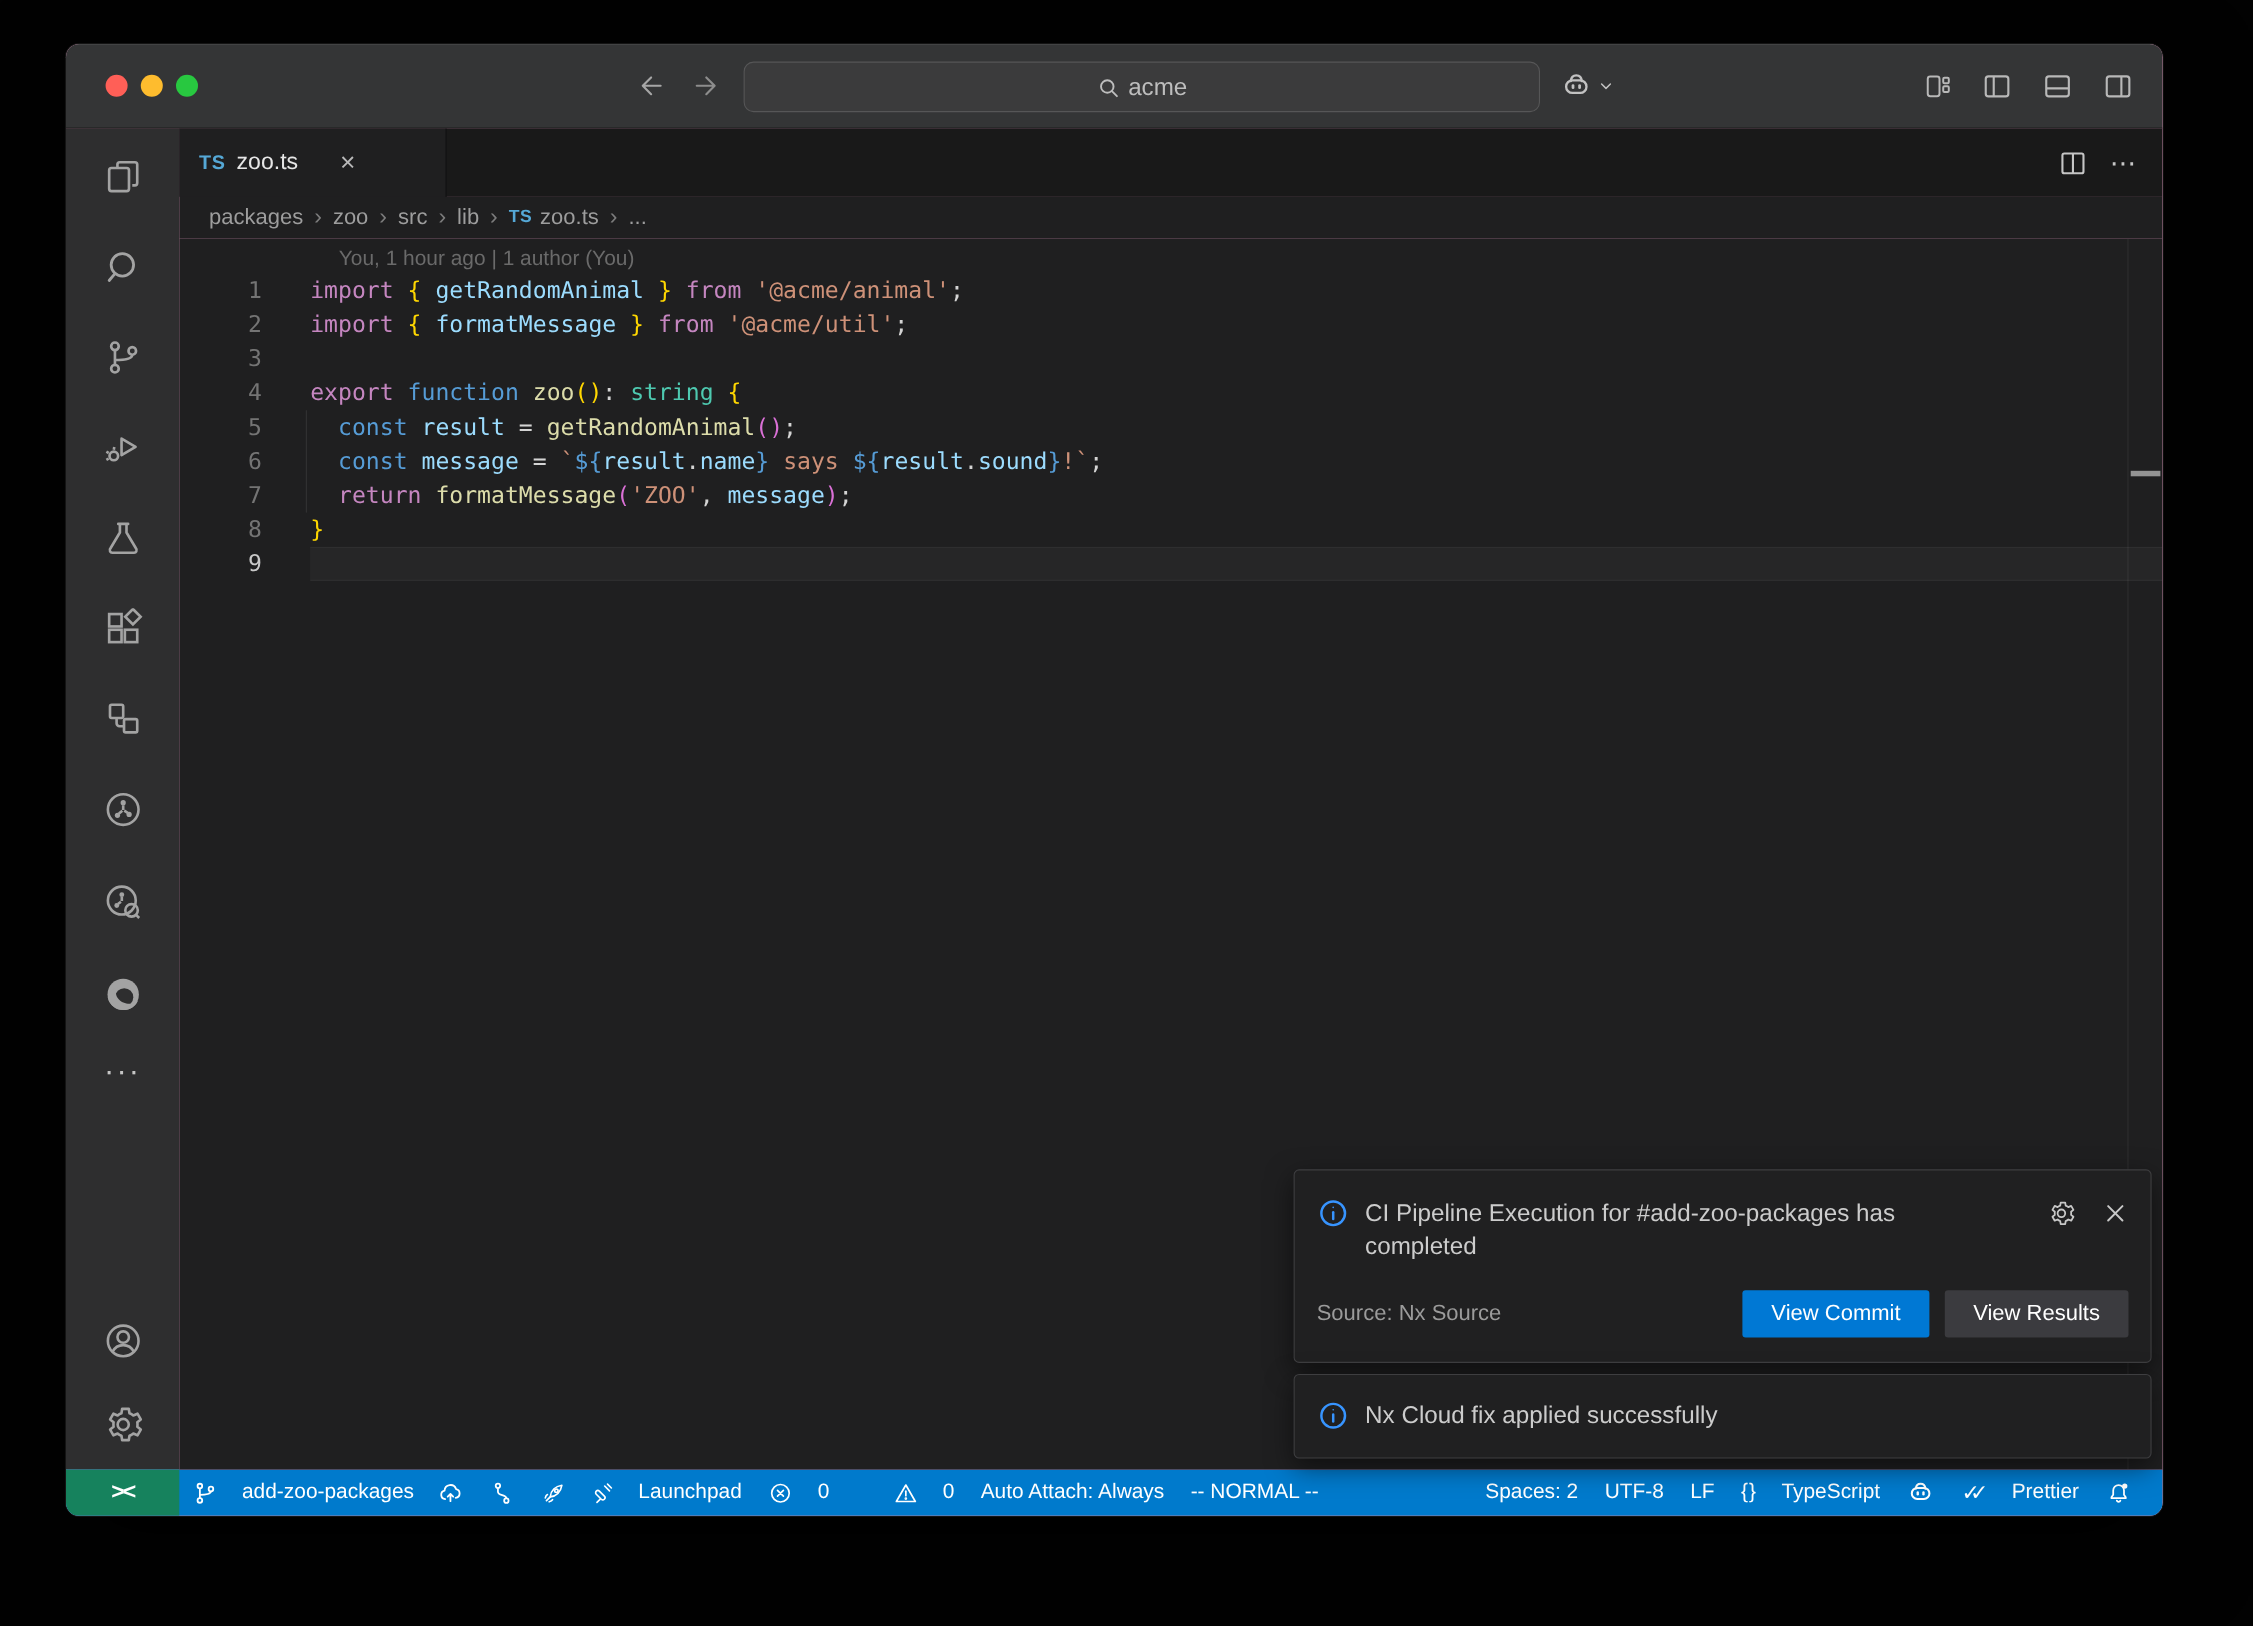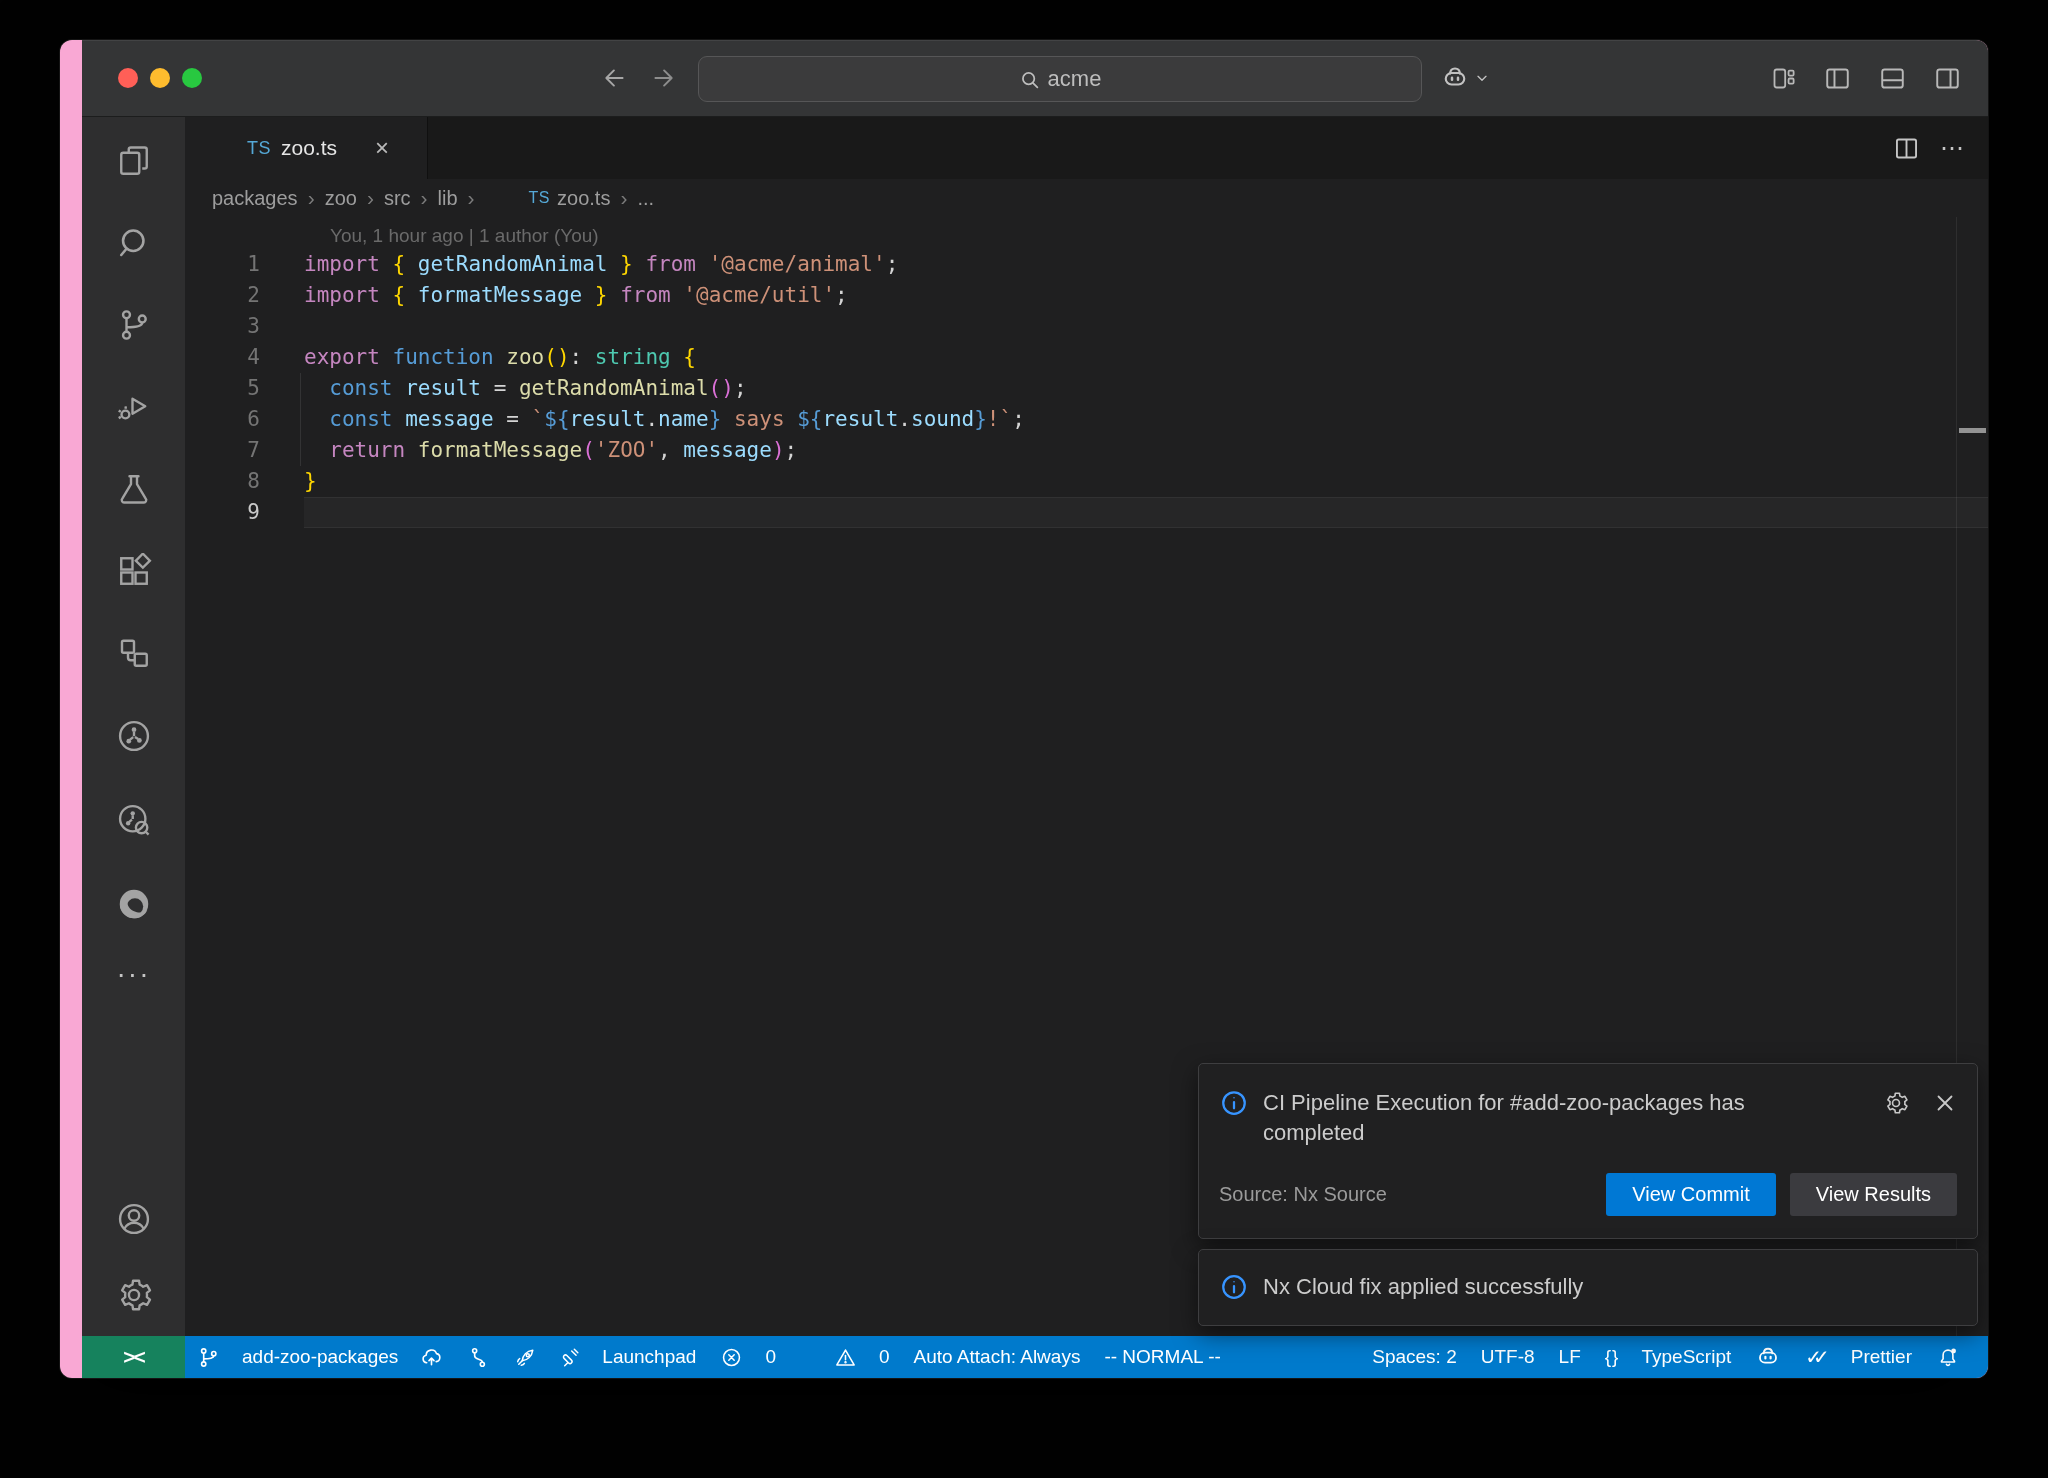--- a/index.html
+++ b/index.html
@@ -1,20 +1,20 @@
 <!DOCTYPE html>
 <html><head>
 <meta charset="utf-8">
 <style>
   html,body{margin:0;padding:0;background:#000;}
   .stage{position:relative;width:2048px;height:1478px;background:#020202;overflow:hidden;
          font-family:"Liberation Sans",sans-serif;-webkit-font-smoothing:antialiased;}
   .window{position:absolute;left:60px;top:40px;width:1906px;height:1338px;border-radius:12px;
           overflow:hidden;display:flex;flex-direction:column;background:#f9a8d4;
-          box-shadow:0 0 0 1px rgba(255,255,255,.08),0 30px 80px rgba(0,0,0,.8);padding-left:22px;}
+          box-shadow:0 0 0 1px rgba(255,255,255,.08),0 30px 80px rgba(0,0,0,.8);}
   
   .titlebar{height:76px;flex:0 0 76px;background:#343536;position:relative;
             border-bottom:1px solid rgba(0,0,0,.45);box-shadow:inset 0 1px 0 rgba(255,255,255,.07);}
   .traffic{position:absolute;left:36px;top:0;height:76px;display:flex;align-items:center;gap:12px;}
   .dot{width:20px;height:20px;border-radius:50%;}
   .dot.red{background:#FF5F57}.dot.yellow{background:#FEBC2E}.dot.green{background:#28C840}
   .nav-arrows{position:absolute;left:520px;top:0;height:76px;display:flex;align-items:center;gap:22px;color:#a6a6a6;}
   .searchbox{position:absolute;left:616px;top:16px;width:722px;height:44px;background:#3b3b3c;
              border:1px solid #565657;border-radius:9px;display:flex;align-items:center;justify-content:center;
              gap:8px;color:#bdbdbd;font-size:22px;}
@@ -23,21 +23,21 @@
   
   .body{flex:1;display:flex;min-height:0;}
   .activitybar{width:103px;flex:0 0 103px;background:#2e2e2f;display:flex;flex-direction:column;align-items:center;
                padding:26px 0 22px 0;color:#a3a3a3;}
   .act-group{display:flex;flex-direction:column;gap:46px;align-items:center;}
   .act-bottom{margin-top:auto;display:flex;flex-direction:column;gap:38px;align-items:center;}
   .main{flex:1;display:flex;flex-direction:column;min-width:0;}
   
   .tabbar{height:62px;flex:0 0 62px;background:#191919;display:flex;align-items:stretch;position:relative;}
   .tab{width:206px;background:#1f1f20;display:flex;align-items:center;padding:0 18px;gap:10px;border-right:1px solid #101010;}
-  .ts-badge{color:#55a8d6;font-weight:normal;font-size:18px;letter-spacing:.5px;margin-left:44px;}
+  .ts-badge{color:#55a8d6;font-weight:bold;font-size:18px;letter-spacing:.5px;}
   .tab-label{color:#e6e6e6;font-size:21px;}
   .tab-close{margin-left:28px;color:#b9b9b9;font-size:24px;line-height:1;}
   .tab-actions{position:absolute;right:22px;top:0;height:62px;display:flex;align-items:center;gap:20px;color:#c5c5c5;}
   .ellipsis{font-size:24px;letter-spacing:2px;color:#c5c5c5;}
   
   .breadcrumbs{height:38px;flex:0 0 38px;background:#1f1f20;display:flex;align-items:center;padding-left:27px;
                color:#9d9d9d;font-size:20px;}
   .crumb{display:flex;align-items:center;}
   .crumb+.crumb::before{content:"›";color:#7c7c7c;margin:0 10px;font-size:21px;}
   .crumb .ts-badge{font-size:16px;margin-right:7px;}

